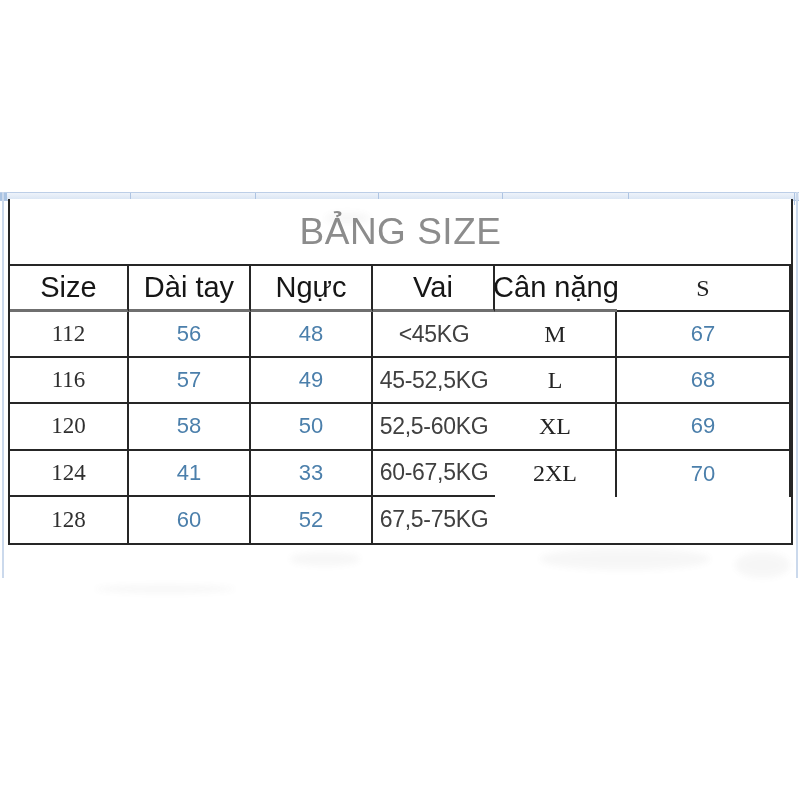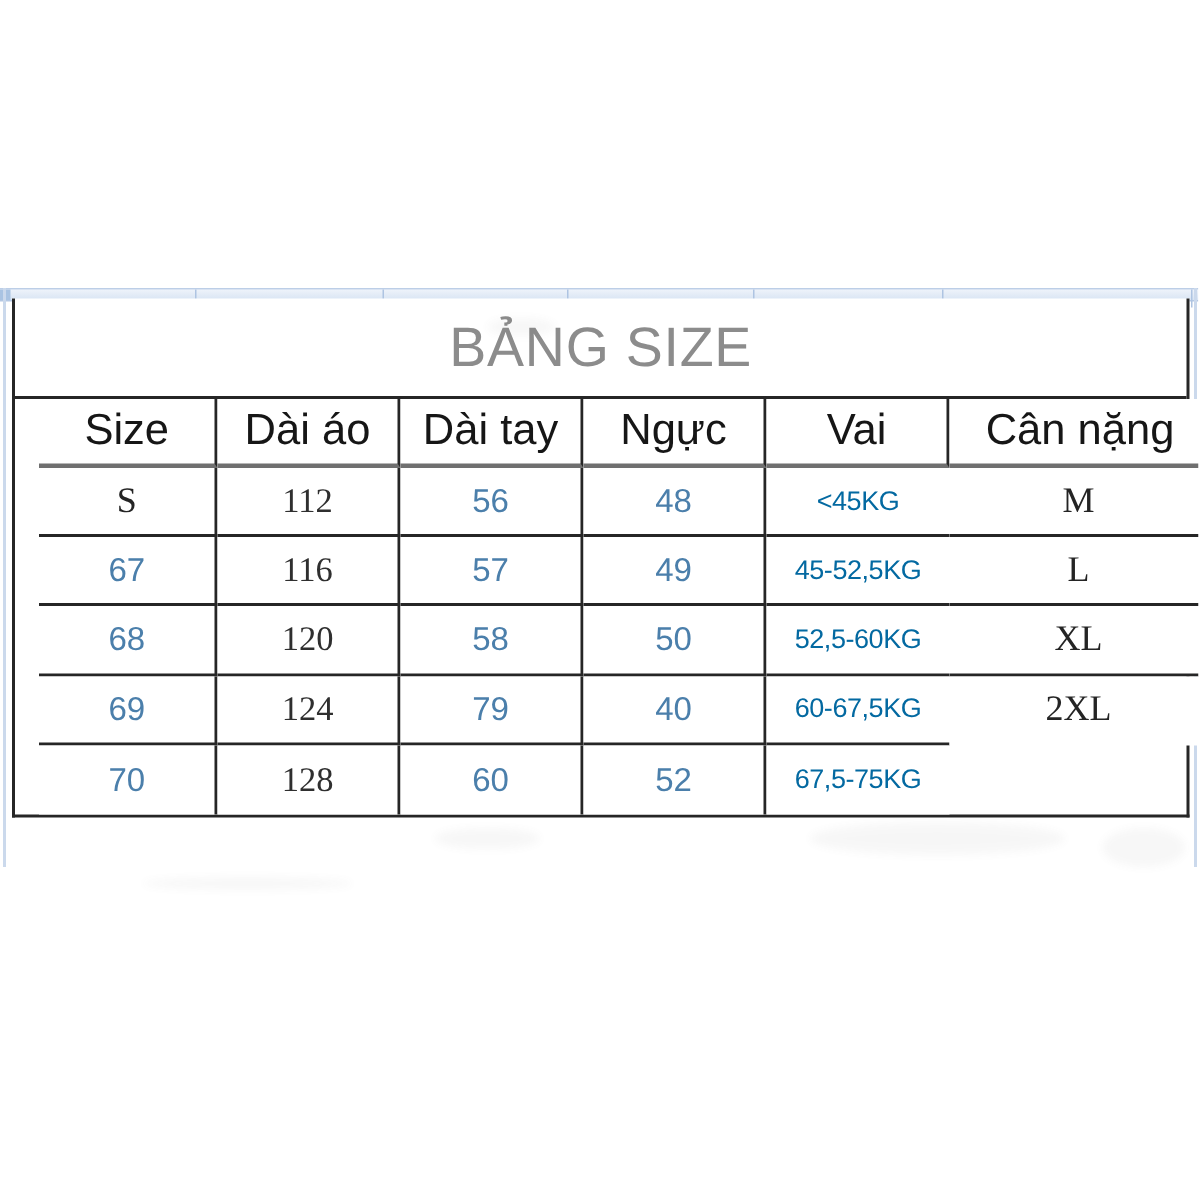--- a/index.html
+++ b/index.html
@@ -69,21 +69,20 @@
   }
   .title-row .title-text {
     font-size: 37px;
     color: #8c8c8c;
     letter-spacing: 0.5px;
   }
   .grid {
     display: grid;
     grid-template-columns: 119px 122px 122px 122px 122px 174px;
     grid-template-rows: 46px 46.2px 46.2px 46.2px 46.2px 46.2px;
-    padding-left: 16px;
   }
   .cell {
     box-sizing: border-box;
     display: flex;
     align-items: center;
     justify-content: center;
     border-right: 2px solid #262626;
     border-bottom: 2px solid #262626;
     background: #fff;
     white-space: nowrap;
@@ -104,22 +103,22 @@
     font-size: 22px;
     color: #4b7fab;
   }
   .cell.c-serifnum {
     font-family: "Liberation Serif", serif;
     font-size: 23px;
     color: #2f2f2f;
     text-align: center;
   }
   .cell.c-weight {
-    font-size: 18px;
-    color: #0369a1;
+    font-size: 23px;
+    color: #404040;
     letter-spacing: -0.3px;
   }
 
   
   .smudge {
     position: absolute;
     background: #6a6a6a;
     opacity: 0.05;
     filter: blur(3px);
     border-radius: 50%;
@@ -144,21 +143,20 @@
   <div class="vline right"></div>
 
   <div class="size-chart">
     <div class="title-row">
       <span class="title-text">BẢNG SIZE</span>
     </div>
 
     <div class="grid">
 
       <div class="cell hdr">Size</div>
-      <div class="cell hdr">Dài áo</div>
       <div class="cell hdr">Dài tay</div>
       <div class="cell hdr">Ngực</div>
       <div class="cell hdr">Vai</div>
       <div class="cell hdr last-col">Cân nặng</div>
 
       <div class="cell c-size">S</div>
       <div class="cell c-serifnum">112</div>
       <div class="cell c-blue">56</div>
       <div class="cell c-blue">48</div>
       <div class="cell c-weight last-col">&lt;45KG</div>
@@ -173,22 +171,22 @@
       <div class="cell c-size">L</div>
       <div class="cell c-blue">68</div>
       <div class="cell c-serifnum">120</div>
       <div class="cell c-blue">58</div>
       <div class="cell c-blue">50</div>
       <div class="cell c-weight last-col">52,5-60KG</div>
 
       <div class="cell c-size">XL</div>
       <div class="cell c-blue">69</div>
       <div class="cell c-serifnum">124</div>
-      <div class="cell c-blue">79</div>
-      <div class="cell c-blue">40</div>
+      <div class="cell c-blue">41</div>
+      <div class="cell c-blue">33</div>
       <div class="cell c-weight last-col">60-67,5KG</div>
 
       <div class="cell c-size last-row">2XL</div>
       <div class="cell c-blue last-row">70</div>
       <div class="cell c-serifnum last-row">128</div>
       <div class="cell c-blue last-row">60</div>
       <div class="cell c-blue last-row">52</div>
       <div class="cell c-weight last-col last-row">67,5-75KG</div>
     </div>
   </div>

